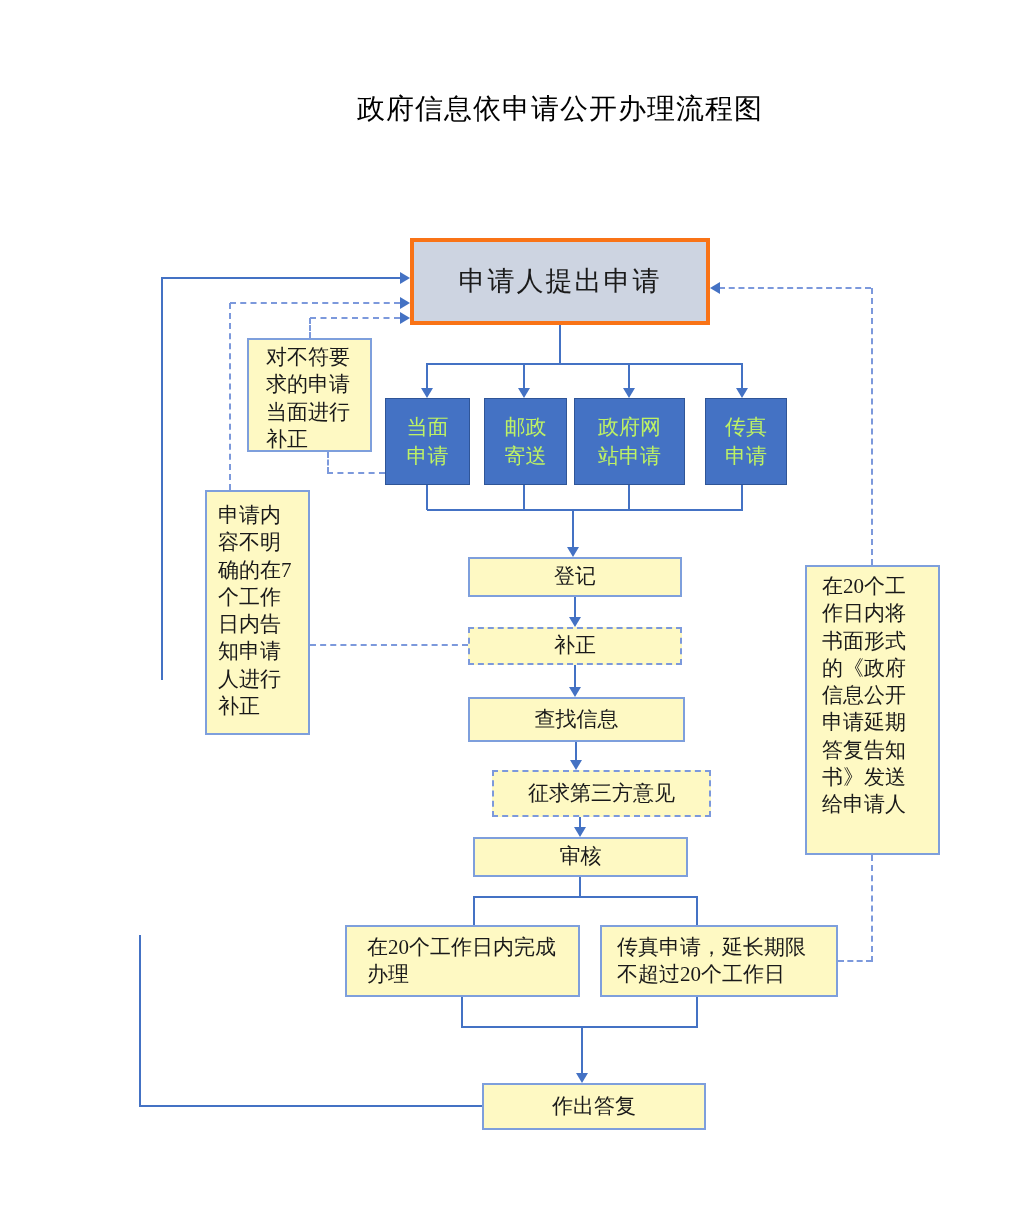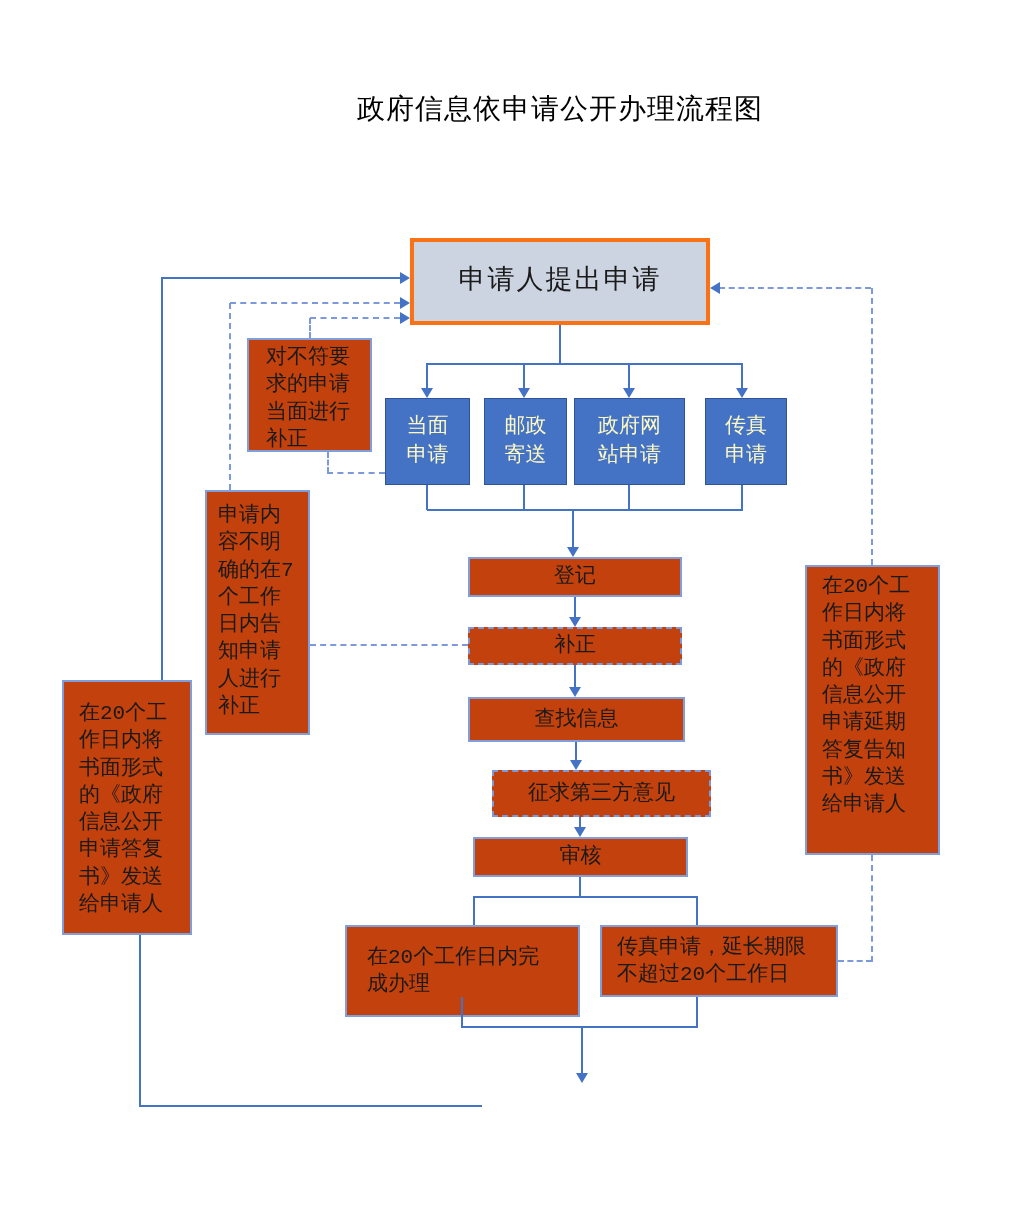--- a/index.html
+++ b/index.html
@@ -1,31 +1,31 @@
 <!DOCTYPE html>
 <html><head>
 <meta charset="utf-8">
 <style>
   html,body{margin:0;padding:0;background:#ffffff;}
   #canvas{
     position:relative;width:1033px;height:1217px;background:#ffffff;
-    font-family:Liberation Mono, monospace;color:#1a1a1a;overflow:hidden;
+    font-family:Liberation Serif, serif;color:#1a1a1a;overflow:hidden;
   }
   
   .node{
-    position:absolute;box-sizing:border-box;background:#c2410c;
+    position:absolute;box-sizing:border-box;background:#fef9c3;
     border:2px solid #7E9FDC;display:flex;align-items:center;justify-content:center;
     text-align:center;font-size:21px;line-height:1.3;
   }
   .node.dashedbox{border:2px dashed #7C99DC;}
   .start{
     background:#CDD4E1;border:4px solid #f97316;font-size:27px;letter-spacing:2px;
   }
   .channel{
-    background:#4472C4;border:1px solid #2F5597;color:#fef9c3;
+    background:#4472C4;border:1px solid #2F5597;color:#bef264;
     line-height:1.35;
   }
   .note{
     align-items:flex-start;justify-content:flex-start;text-align:left;
     line-height:1.3;
   }
   .leftalign{justify-content:flex-start;text-align:left;}
   
   .vl{position:absolute;width:0;border-left:2px solid #4472C4;}
   .hl{position:absolute;height:0;border-top:2px solid #4472C4;}
@@ -55,26 +55,26 @@
   <div class="node channel" style="left:385px;top:398px;width:85px;height:87px;padding:0 12px;">当面申请</div>
   <div class="node channel" style="left:484px;top:398px;width:83px;height:87px;padding:0 11px;">邮政寄送</div>
   <div class="node channel" style="left:574px;top:398px;width:111px;height:87px;padding:0 17px;">政府网站申请</div>
   <div class="node channel" style="left:705px;top:398px;width:82px;height:87px;padding:0 11px;">传真申请</div>
 
   <div class="node" style="left:468px;top:557px;width:214px;height:40px;">登记</div>
   <div class="node dashedbox" style="left:468px;top:627px;width:214px;height:38px;">补正</div>
   <div class="node" style="left:468px;top:697px;width:217px;height:45px;">查找信息</div>
   <div class="node dashedbox" style="left:492px;top:770px;width:219px;height:47px;">征求第三方意见</div>
   <div class="node" style="left:473px;top:837px;width:215px;height:40px;">审核</div>
-  <div class="node leftalign" style="left:345px;top:925px;width:235px;height:92px;padding:12px 20px;">在20个工作日内完成办理</div>
+  <div class="node leftalign" style="left:345px;top:925px;width:235px;height:72px;padding:12px 20px;">在20个工作日内完成办理</div>
   <div class="node leftalign" style="left:600px;top:925px;width:238px;height:72px;padding:0 15px;">传真申请，延长期限不超过20个工作日</div>
+  <div class="node" style="left:482px;top:1083px;width:224px;height:47px;">作出答复</div>
 
   <div class="node note" style="left:247px;top:338px;width:125px;height:114px;padding:4px 17px;">对不符要求的申请当面进行补正</div>
   <div class="node note" style="left:205px;top:490px;width:105px;height:245px;padding:10px 11px;">申请内容不明确的在7个工作日内告知申请人进行补正</div>
-  <div class="node note" style="left:62px;top:680px;width:130px;height:255px;padding:18px 15px;">在20个工作日内将书面形式的《政府信息公开申请答复书》发送给申请人</div>
   <div class="node note" style="left:805px;top:565px;width:135px;height:290px;padding:6px 15px;">在20个工作日内将书面形式的《政府信息公开申请延期答复告知书》发送给申请人</div>
 
   <div class="vl" style="left:559px;top:325px;height:39px;"></div>
   <div class="hl" style="left:427px;top:363px;width:316px;"></div>
   <div class="vl" style="left:426px;top:363px;height:27px;"></div>
   <div class="vl" style="left:523px;top:363px;height:27px;"></div>
   <div class="vl" style="left:628px;top:363px;height:27px;"></div>
   <div class="vl" style="left:741px;top:363px;height:27px;"></div>
   <div class="ad" style="left:421px;top:388px;"></div>
   <div class="ad" style="left:518px;top:388px;"></div>

